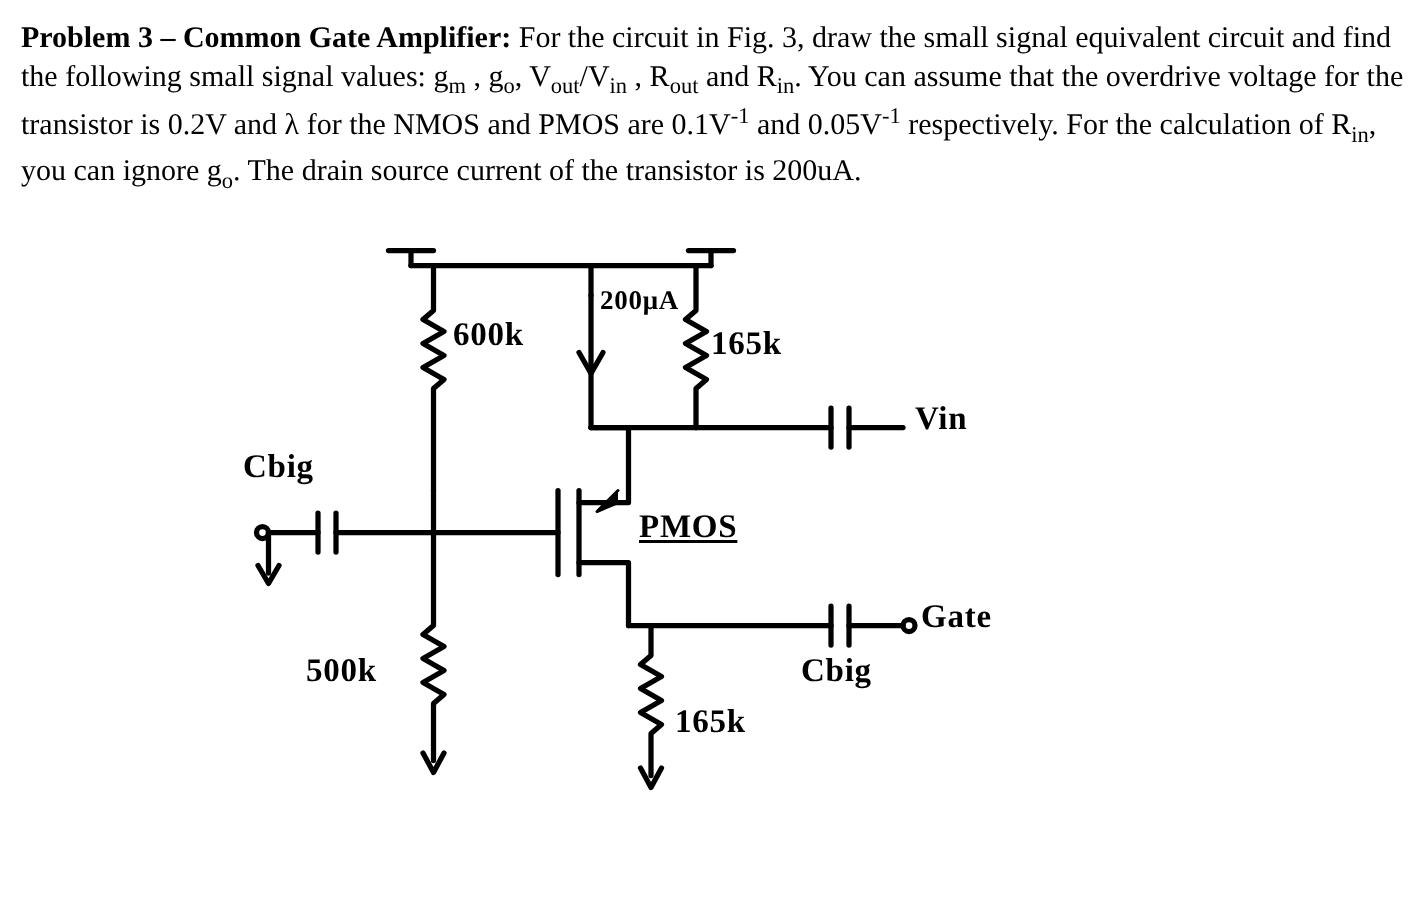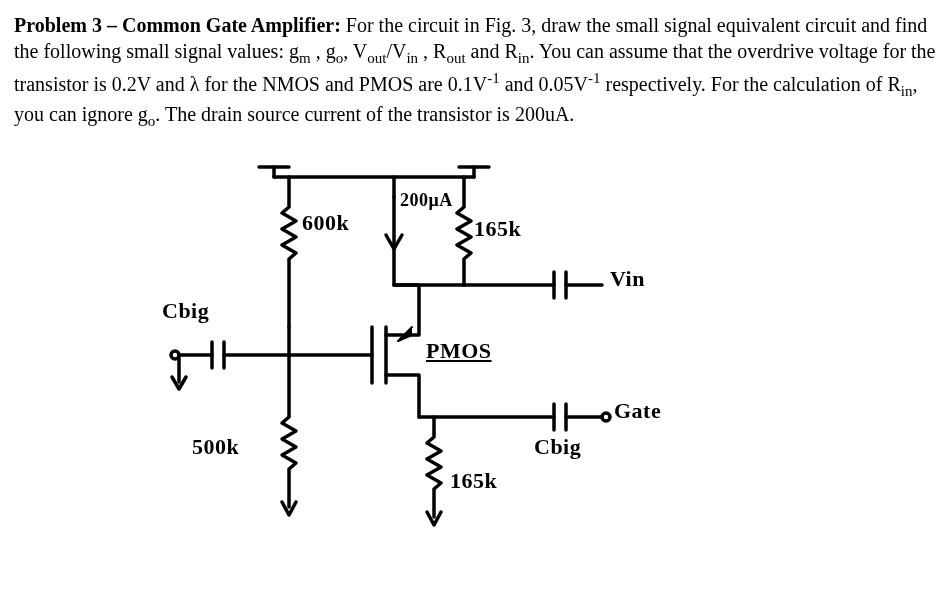--- a/index.html
+++ b/index.html
@@ -116,15 +116,15 @@
 </svg>
 
   <span class="hand" style="left:168px; top:72px;">600k</span>
   <span class="hand" style="left:266px; top:52px; font-size:18px;">200μA</span>
   <span class="hand" style="left:340px; top:78px;">165k</span>
   <span class="hand" style="left:476px; top:128px;">Vin</span>
   <span class="hand" style="left:28px; top:160px;">Cbig</span>
   <span class="hand" style="left:292px; top:200px;text-decoration:underline;">PMOS</span>
   <span class="hand" style="left:480px; top:260px;">Gate</span>
   <span class="hand" style="left:400px; top:296px;">Cbig</span>
-  <span class="hand" style="left:58px; top:296px;">500k</span>
+  <span class="hand" style="left:70px; top:296px;">500k</span>
   <span class="hand" style="left:316px; top:330px;">165k</span>
 </div>
 
 </body></html>

